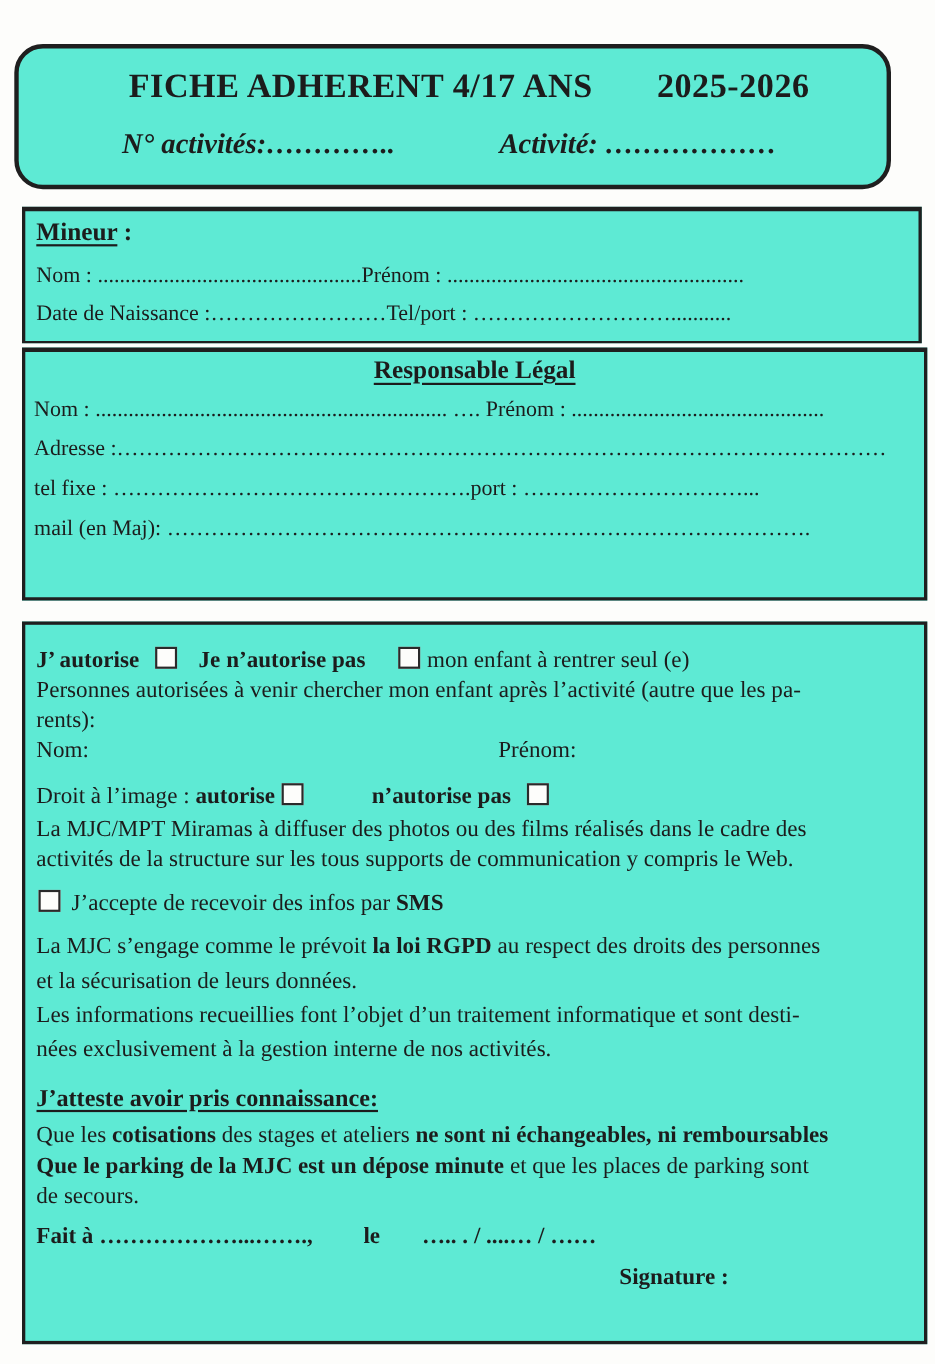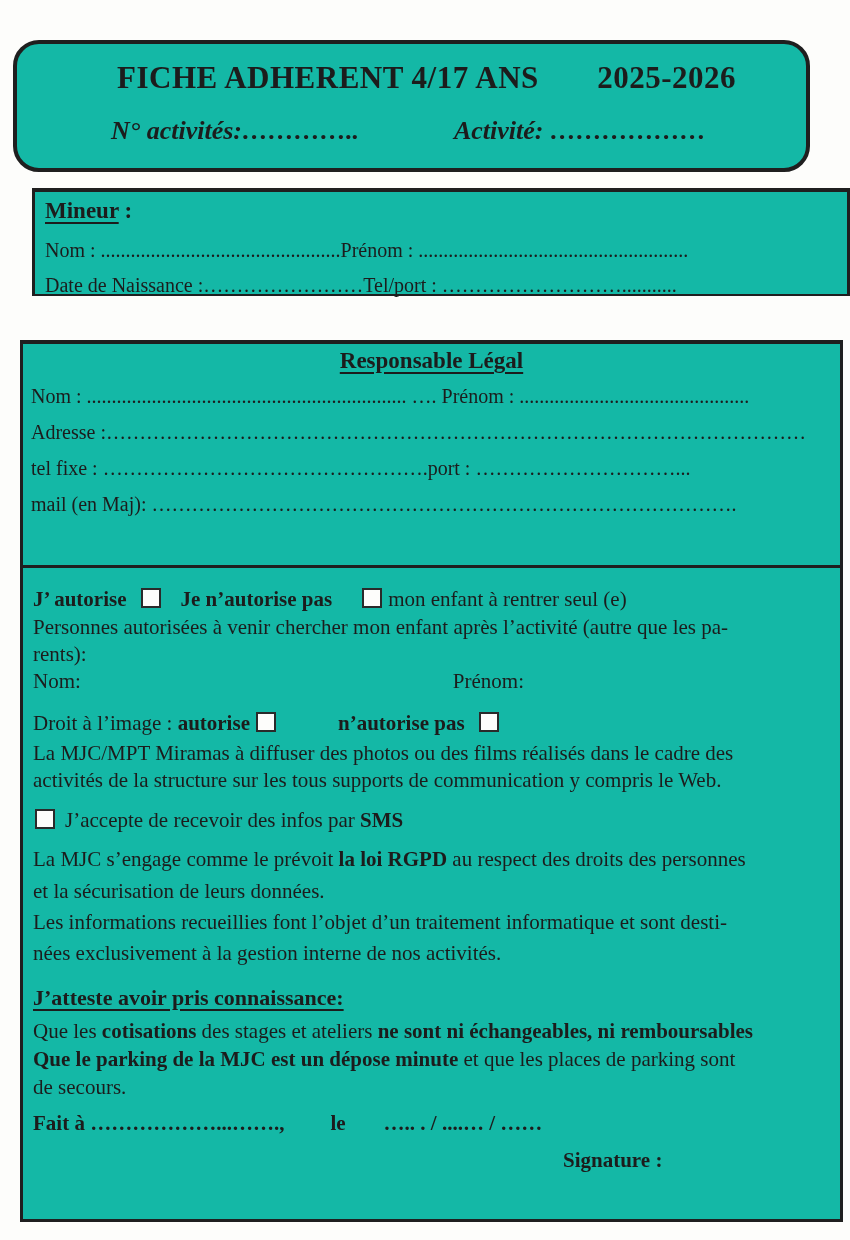--- a/index.html
+++ b/index.html
@@ -5,46 +5,46 @@
   html,body{margin:0;padding:0;}
   body{background:#e9e9e7;}
   .page{
     position:relative;
     width:850px;height:1240px;
     background:#fdfdfb;
     font-family:"Liberation Serif","DejaVu Serif",serif;
     color:#1c1c1c;
     overflow:hidden;
   }
-  .box{position:absolute;box-sizing:border-box;background:#14b8a6;}
+  .box{position:absolute;box-sizing:border-box;background:#5eead4;}
 
   
   .header-box{
     left:13px;top:40px;width:797px;height:132px;
     border:4px solid #1f1f1f;border-radius:26px;
   }
   .header-row1{
     margin-top:16px;padding:0 70px 0 100px;
     display:flex;justify-content:space-between;align-items:baseline;
   }
   .ttl{font-size:31px;font-weight:bold;letter-spacing:.5px;white-space:nowrap;}
   .header-row2{
     margin-top:20px;padding:0 100px 0 94px;
     display:flex;justify-content:space-between;align-items:baseline;
   }
   .sub{font-size:26px;font-weight:bold;font-style:italic;white-space:nowrap;}
 
   
   .mineur-box{
-    left:32px;top:188px;width:818px;height:108px;
+    left:20px;top:188px;width:818px;height:124px;
     border:3px solid #1f1f1f;border-top-width:4px;border-bottom-width:2px;
     padding:6px 8px 0 10px;
   }
   .resp-box{
-    left:20px;top:340px;width:823px;height:230px;
+    left:20px;top:316px;width:823px;height:230px;
     border:3px solid #1f1f1f;border-top-width:4px;
     padding:3px 8px 0 8px;
   }
   .main-box{
     left:20px;top:565px;width:823px;height:657px;
     border:3px solid #1f1f1f;
     padding:17px 8px 0 10px;
     font-size:21px;line-height:27px;
   }
 

